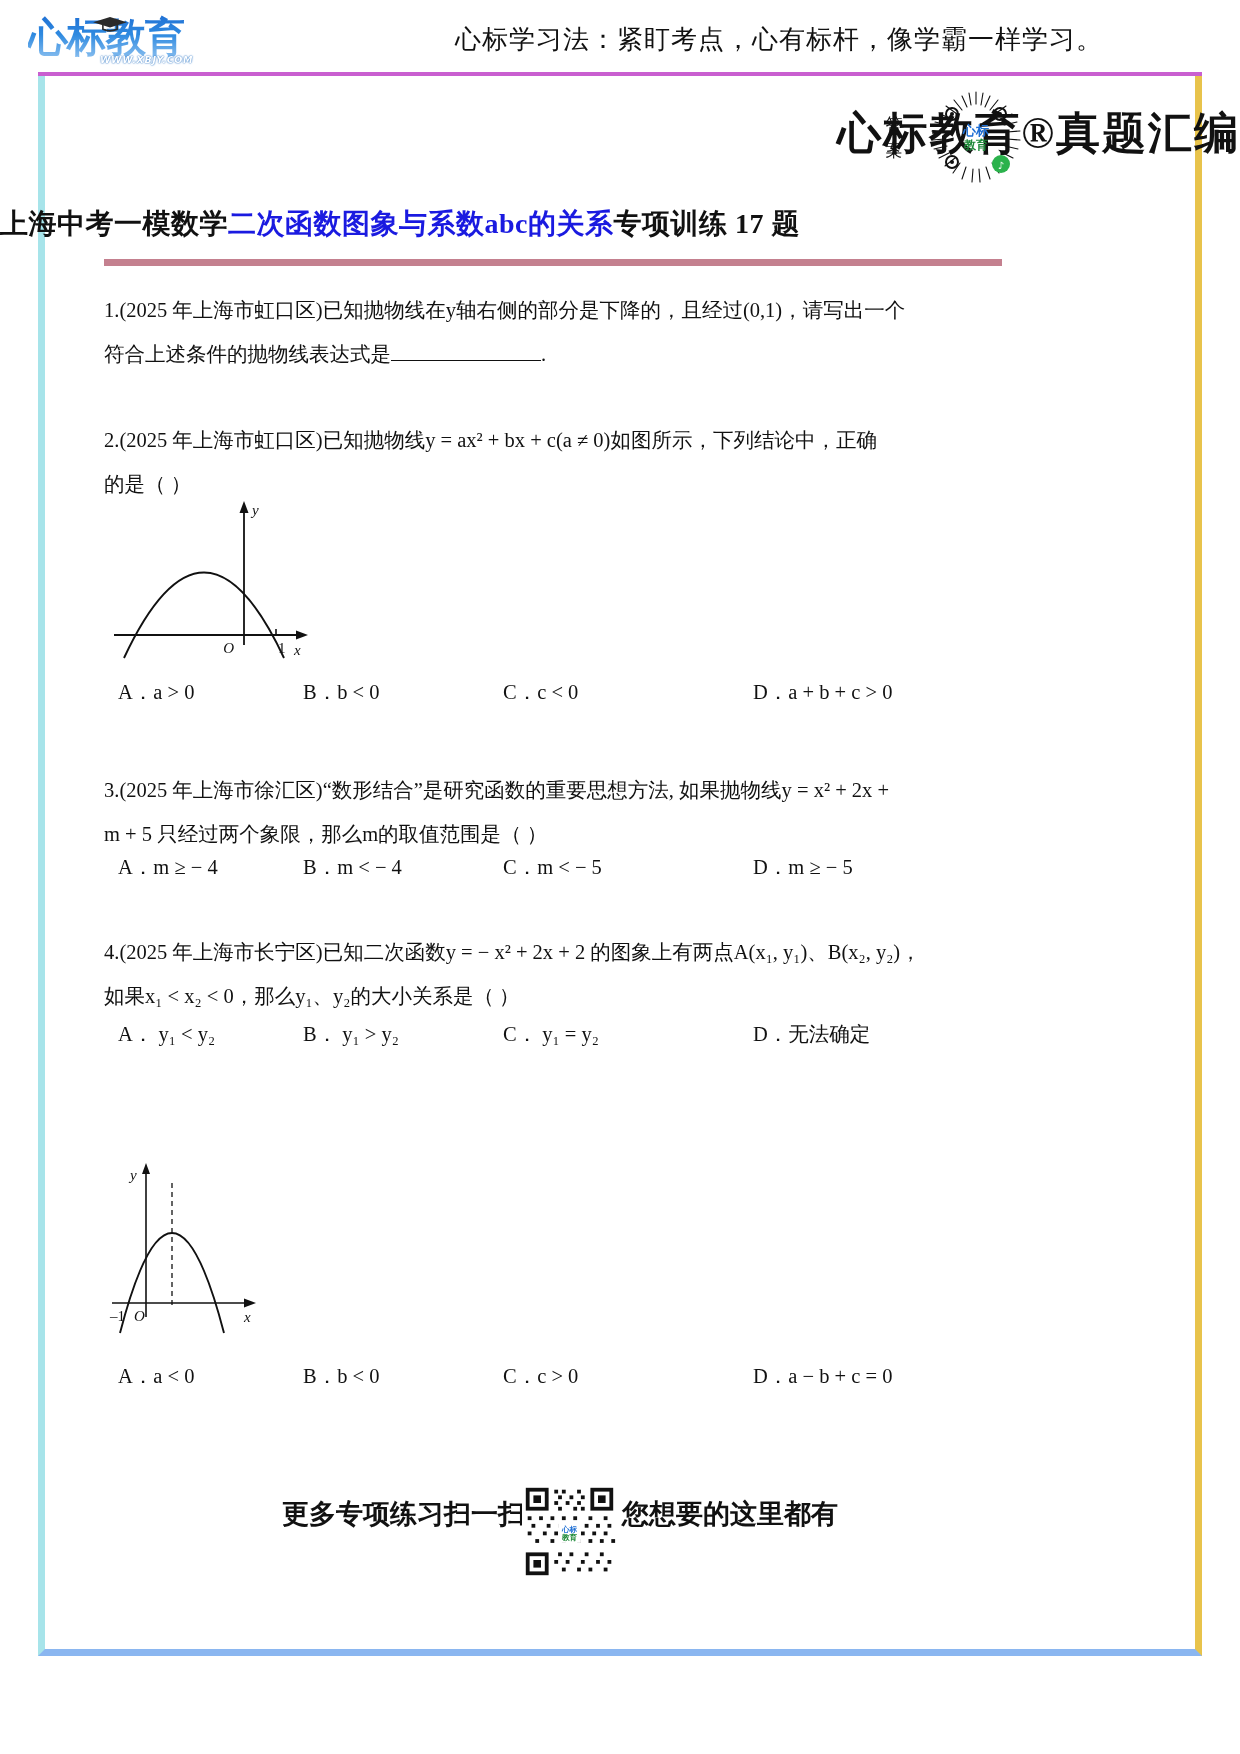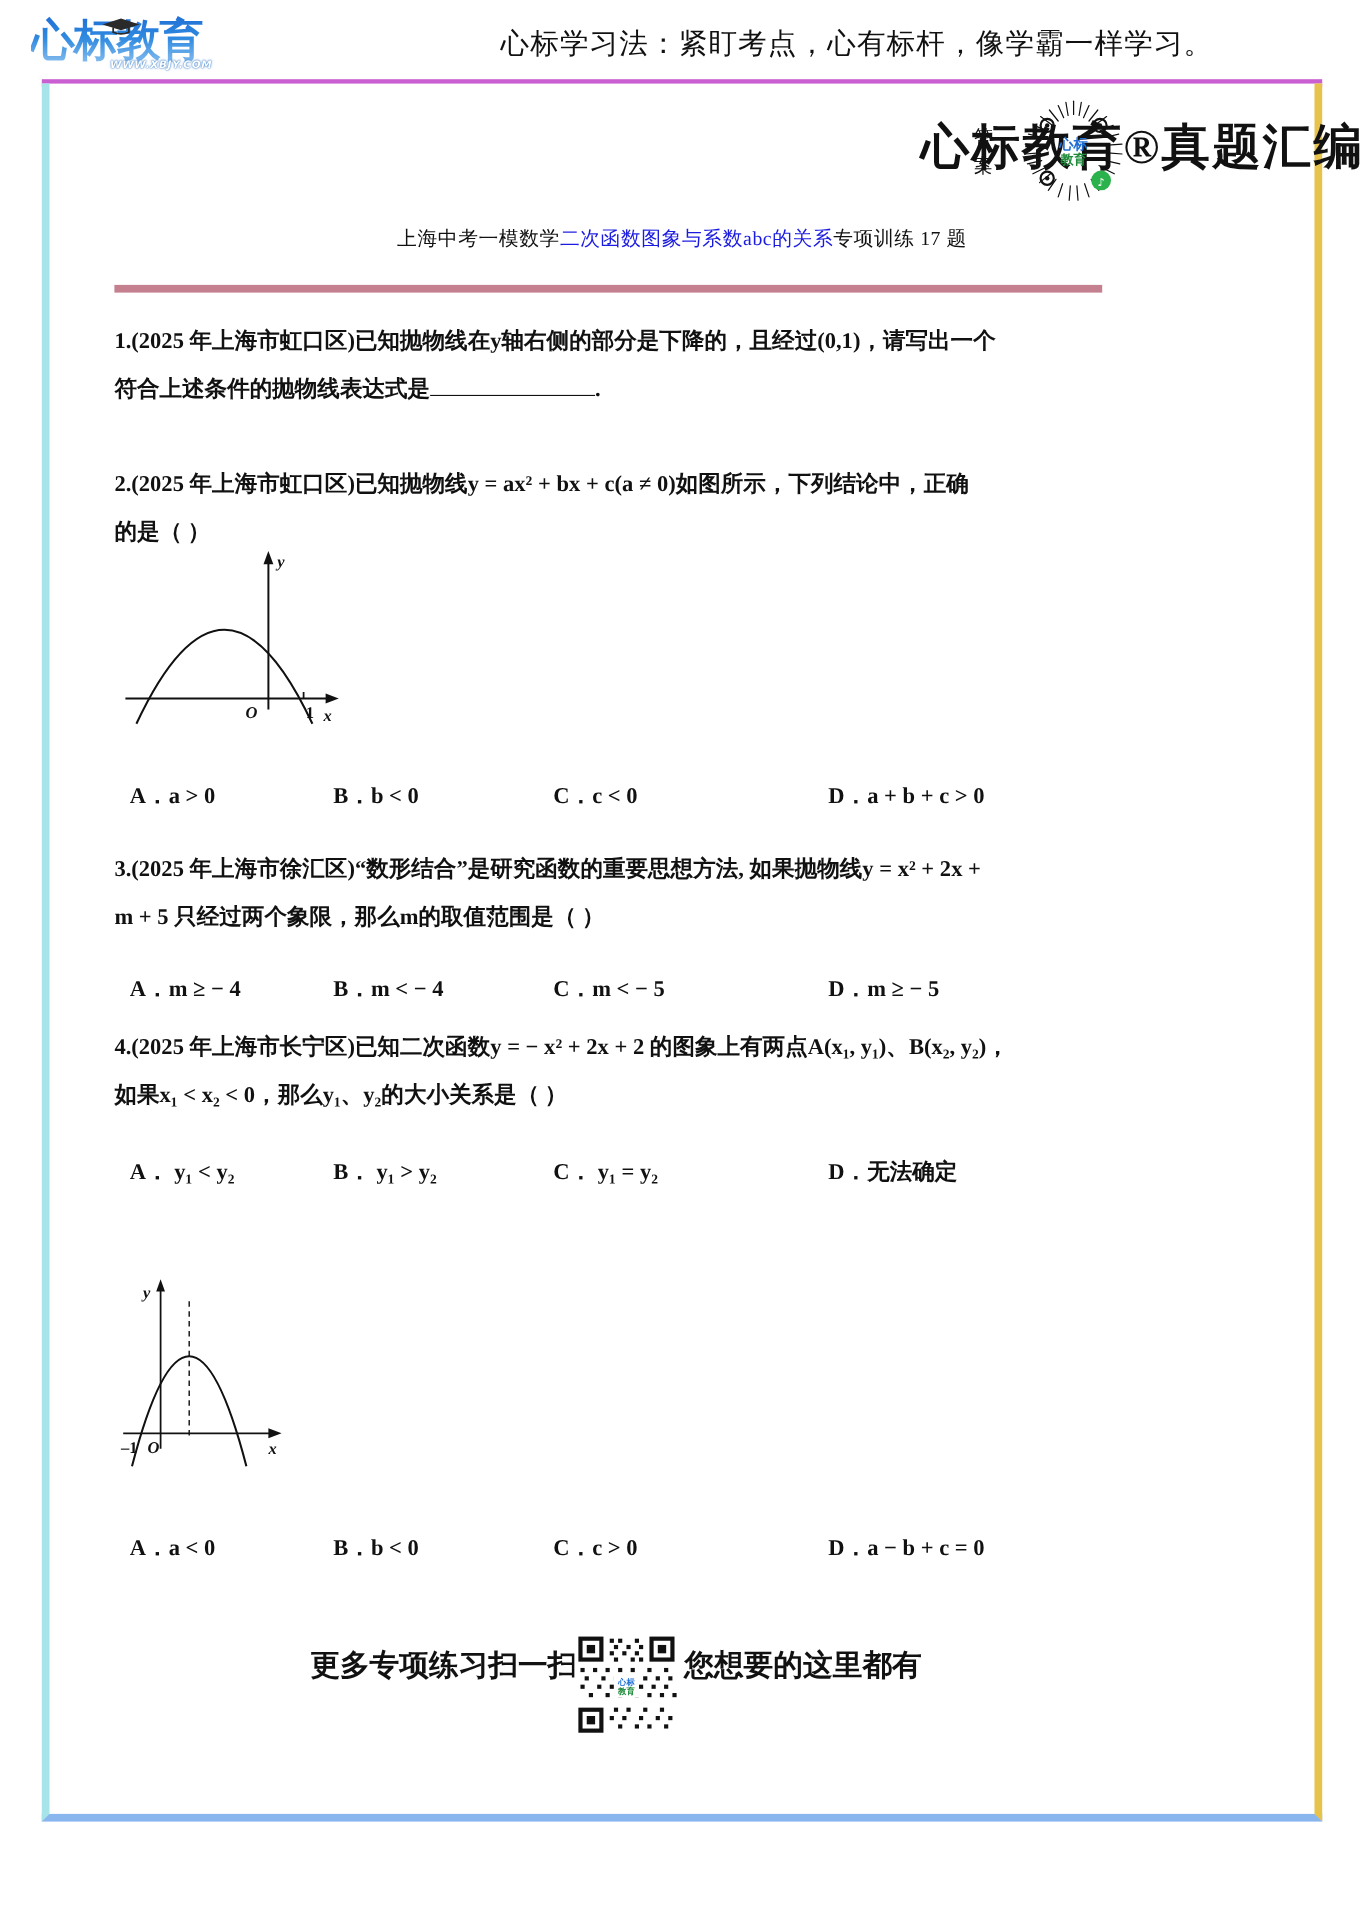--- a/index.html
+++ b/index.html
@@ -65,46 +65,46 @@
     position:absolute;left:884px;top:112px;
     font-size:17px;color:#111;line-height:26px;
     font-family:"Liberation Serif",serif;
     width:20px;text-align:center;
   }
   .qr-head{
     position:absolute;left:926px;top:88px;width:100px;height:100px;
   }
   .subtitle{
     position:absolute;left:0;right:0;top:205px;
-    text-align:center;
-    font-size:18px;font-weight:normal;color:#111;
+    text-align:left;
+    font-size:28px;font-weight:bold;color:#111;
     font-family:"Liberation Serif",serif;
     letter-spacing:.5px;
   }
   .subtitle .hl{color:#1a1ae0;}
   .rule{
     position:absolute;left:104px;top:259px;width:898px;height:7px;
     background:#c4808f;
   }
   
-  .content{position:absolute;left:0;top:0;width:1240px;height:1754px;font-weight:bold;}
+  .content{position:absolute;left:0;top:0;width:1240px;height:1754px;}
   .q{
     position:absolute;left:104px;width:900px;
     font-size:20.5px;color:#111;line-height:44px;
     font-family:"Liberation Serif",serif;
   }
   .q .ln{display:block;white-space:nowrap;}
   .blank{display:inline-block;width:150px;border-bottom:1.6px solid #111;height:16px;}
   .choices{
     position:absolute;left:118px;width:900px;
     font-size:20.5px;color:#111;
     font-family:"Liberation Serif",serif;
   }
   .choices span.ch{display:inline-block;}
-  .c1{width:185px;margin-top:31px;}
+  .c1{width:185px;}
   .c2{width:200px;}
   .c3{width:250px;}
   
   .graph{position:absolute;}
   .qr-foot{position:absolute;left:522px;top:1484px;width:95px;height:95px;}
   .foot-txt-l{position:absolute;left:282px;top:1496px;font-size:27px;font-weight:bold;
     font-family:"Liberation Serif",serif;color:#111;}
   .foot-txt-r{position:absolute;left:622px;top:1496px;font-size:27px;font-weight:bold;
     font-family:"Liberation Serif",serif;color:#111;text-align:right;}
 </style>

